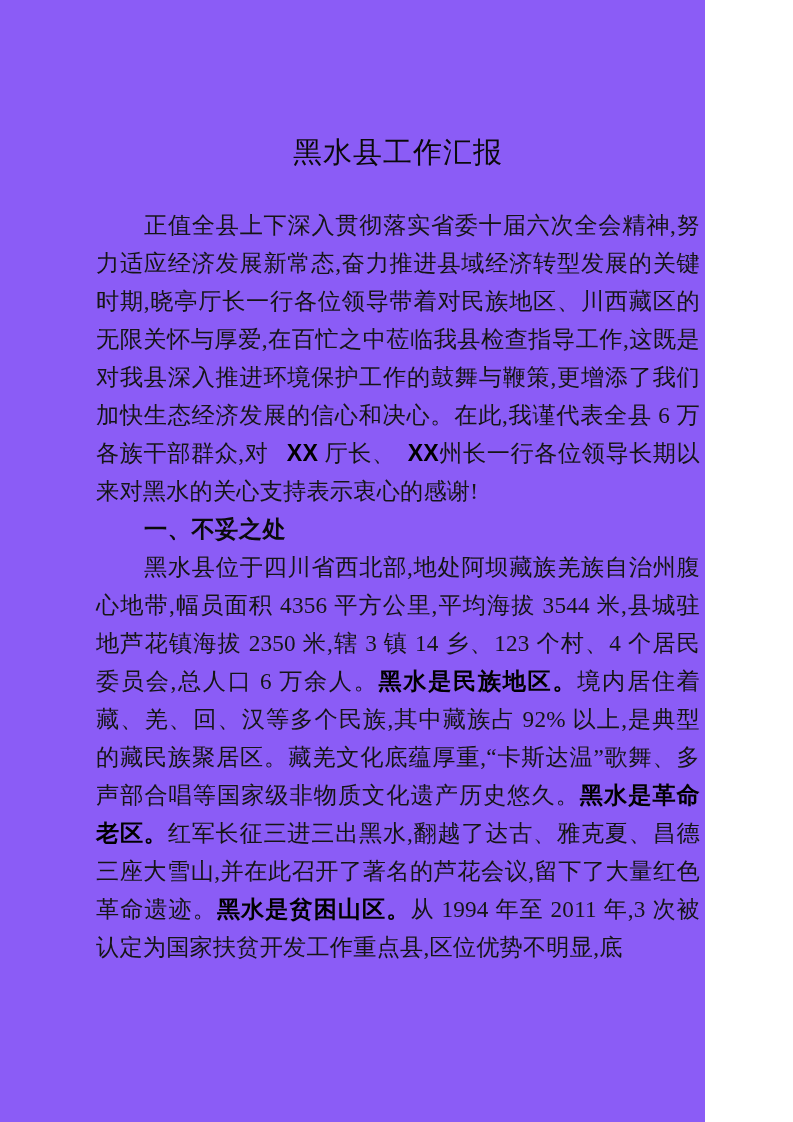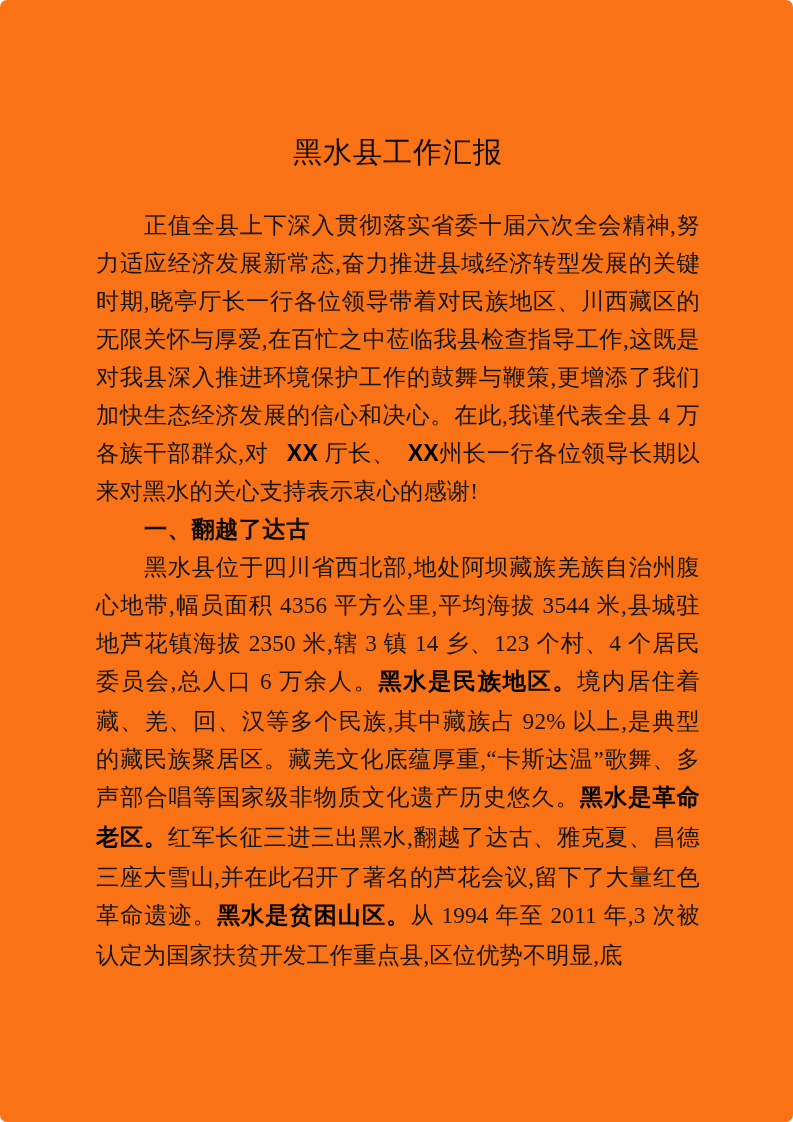--- a/index.html
+++ b/index.html
@@ -2,26 +2,25 @@
 <html><head>
 <meta charset="utf-8">
 <style>
   html, body {
     margin: 0;
     padding: 0;
     background: #ffffff;
   }
   .page {
     position: relative;
-    width: 793px;
+    width: 705px;
     height: 1122px;
-    background: #f97316;
+    background: #8b5cf6;
     overflow: hidden;
     box-sizing: border-box;
-    border-radius: 7px;
   }
   .doc-body {
     position: absolute;
     left: 96px;
     top: 118px;
     width: 604px;
   }
   .doc-title {
     font-family: "Liberation Sans", "DejaVu Sans", sans-serif;
     font-size: 29px;
@@ -48,40 +47,40 @@
     font-family: "Liberation Sans", "DejaVu Sans", sans-serif;
     font-size: 23.2px;
     font-weight: bold;
     line-height: 38px;
     color: #0a0a0a;
     text-indent: 48px;
     margin: 0;
     letter-spacing: 0.5px;
   }
   .b-serif {
-    font-family: Liberation Mono, monospace;
+    font-family: Liberation Sans, sans-serif;
     font-weight: bold;
     color: #000;
   }
   .b-sans {
     font-family: "Liberation Sans", "DejaVu Sans", sans-serif;
     font-weight: bold;
     color: #000;
     margin-left: 12px;
   }
 </style>
 </head>
 <body>
 
 <div class="page">
   <div class="doc-body">
 
     <h1 class="doc-title">黑水县工作汇报</h1>
 
-    <p class="para"><span>正值全县上下深入贯彻落实省委十届六次全会精神,努力适应经济发展新常态,奋力推进县域经济转型发展的关键时期,晓亭厅长一行各位领导带着对民族地区、川西藏区的无限关怀与厚爱,在百忙之中莅临我县检查指导工作,这既是对我县深入推进环境保护工作的鼓舞与鞭策,更增添了我们加快生态经济发展的信心和决心。在此,我谨代表全县 4 万各族干部群众,对 </span><span class="b-sans">XX</span><span> 厅长、</span><span class="b-sans">XX</span><span>州长一行各位领导长期以来对黑水的关心支持表示衷心的感谢!</span></p>
+    <p class="para"><span>正值全县上下深入贯彻落实省委十届六次全会精神,努力适应经济发展新常态,奋力推进县域经济转型发展的关键时期,晓亭厅长一行各位领导带着对民族地区、川西藏区的无限关怀与厚爱,在百忙之中莅临我县检查指导工作,这既是对我县深入推进环境保护工作的鼓舞与鞭策,更增添了我们加快生态经济发展的信心和决心。在此,我谨代表全县 6 万各族干部群众,对 </span><span class="b-sans">XX</span><span> 厅长、</span><span class="b-sans">XX</span><span>州长一行各位领导长期以来对黑水的关心支持表示衷心的感谢!</span></p>
 
 
-    <p class="heading"><span>一、翻越了达古</span></p>
+    <p class="heading"><span>一、不妥之处</span></p>
 
     <p class="para"><span>黑水县位于四川省西北部,地处阿坝藏族羌族自治州腹心地带,幅员面积 4356 平方公里,平均海拔 3544 米,县城驻地芦花镇海拔 2350 米,辖 3 镇 14 乡、123 个村、4 个居民委员会,总人口 6 万余人。</span><span class="b-serif">黑水是民族地区。</span><span>境内居住着藏、羌、回、汉等多个民族,其中藏族占 92% 以上,是典型的藏民族聚居区。藏羌文化底蕴厚重,“卡斯达温”歌舞、多声部合唱等国家级非物质文化遗产历史悠久。</span><span class="b-serif">黑水是革命老区。</span><span>红军长征三进三出黑水,翻越了达古、雅克夏、昌德三座大雪山,并在此召开了著名的芦花会议,留下了大量红色革命遗迹。</span><span class="b-serif">黑水是贫困山区。</span><span>从 1994 年至 2011 年,3 次被认定为国家扶贫开发工作重点县,区位优势不明显,底</span></p>
 
   </div>
 </div>
 
 </body></html>

